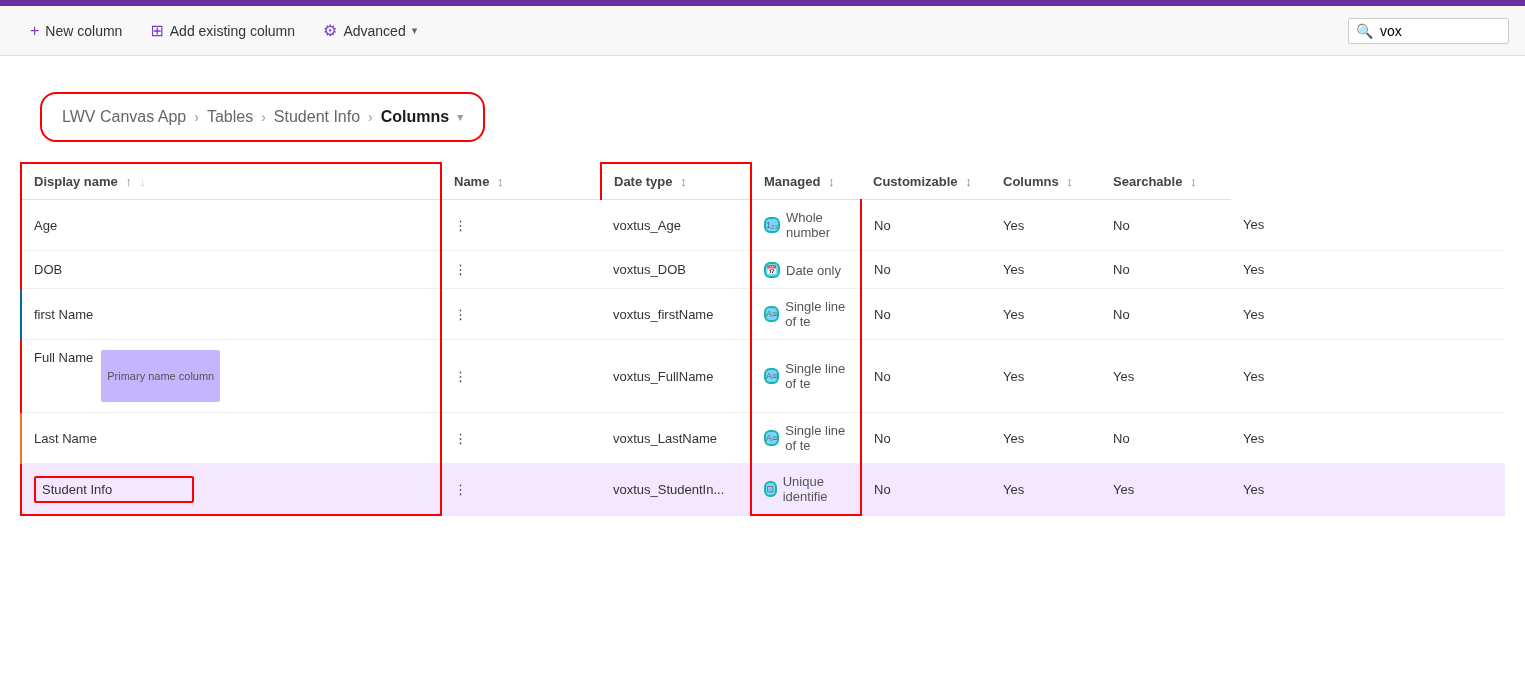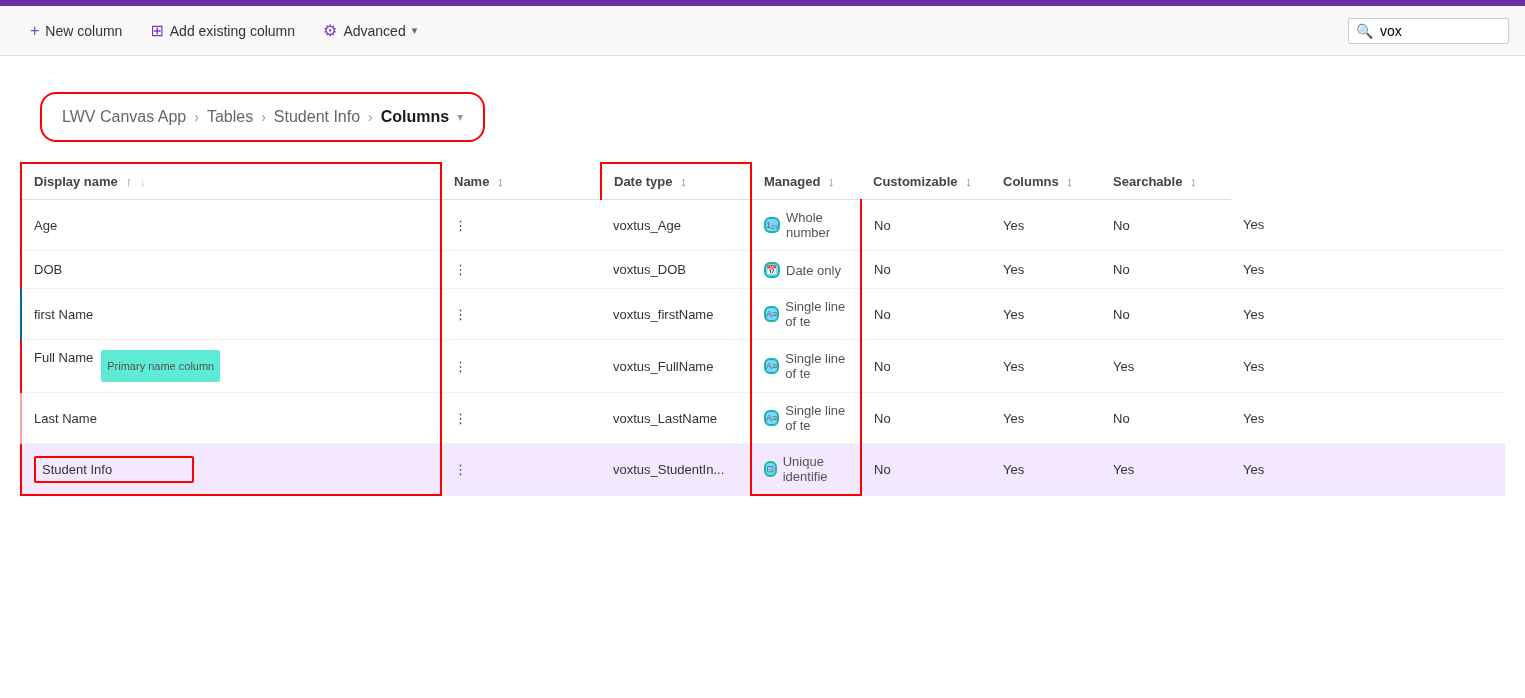--- a/index.html
+++ b/index.html
@@ -124,24 +124,24 @@
       border-top: 2px solid red;
     }
 
     .menu-dots {
       color: #999;
       cursor: pointer;
       padding: 2px 6px;
     }
 
     .primary-badge {
-      background: #5eead4;
+      background: #c4b5fd;
       color: #555;
       font-size: 11px;
-      padding: 10px 6px;
+      padding: 20px 6px;
       border-radius: 2px;
       margin-left: 8px;
     }
 
     .datatype-icon {
       display: inline-flex;
       align-items: center;
       gap: 6px;
       color: #555;
     }
@@ -304,21 +304,21 @@
           <td style="border-left: 2px solid red; border-right: 2px solid red; border-bottom: 1px solid rgb(240, 240, 240);"><div class="datatype-icon">
               <span class="dt-icon">A≡</span>
               <span>Single line of te</span>
             </div></td>
           <td>No</td>
           <td>Yes</td>
           <td>Yes</td>
           <td>Yes</td>
         </tr>
         <tr>
-          <td style="border-left: 2px solid #fca5a5; border-right: 2px solid red; border-bottom: 1px solid rgb(240, 240, 240);">
+          <td style="border-left: 2px solid #f97316; border-right: 2px solid red; border-bottom: 1px solid rgb(240, 240, 240);">
             <div class="display-name-cell">
               <span>Last Name</span>
             </div>
           </td>
           <td class="menu-dots" style="width: 20px;">⋮</td>
           <td>voxtus_LastName</td>
           <td style="border-left: 2px solid red; border-right: 2px solid red; border-bottom: 1px solid rgb(240, 240, 240);"><div class="datatype-icon">
               <span class="dt-icon">A≡</span>
               <span>Single line of te</span>
             </div></td>

